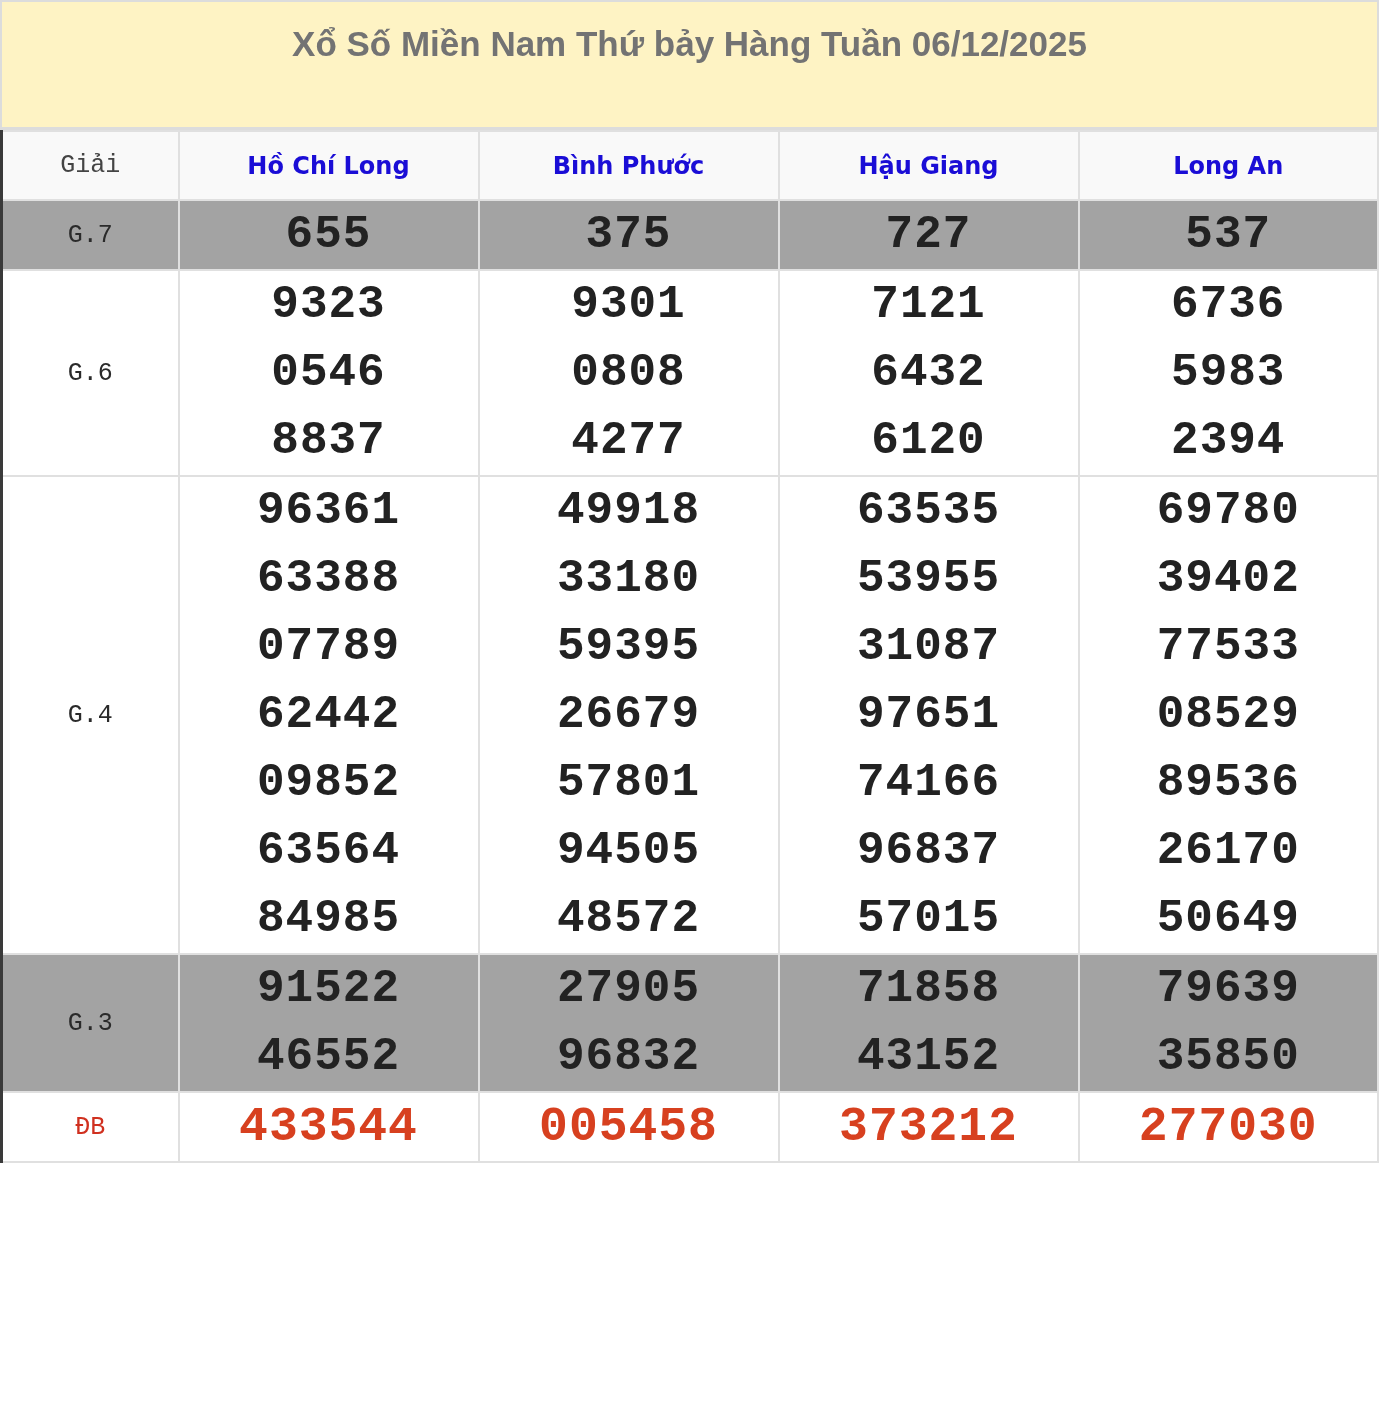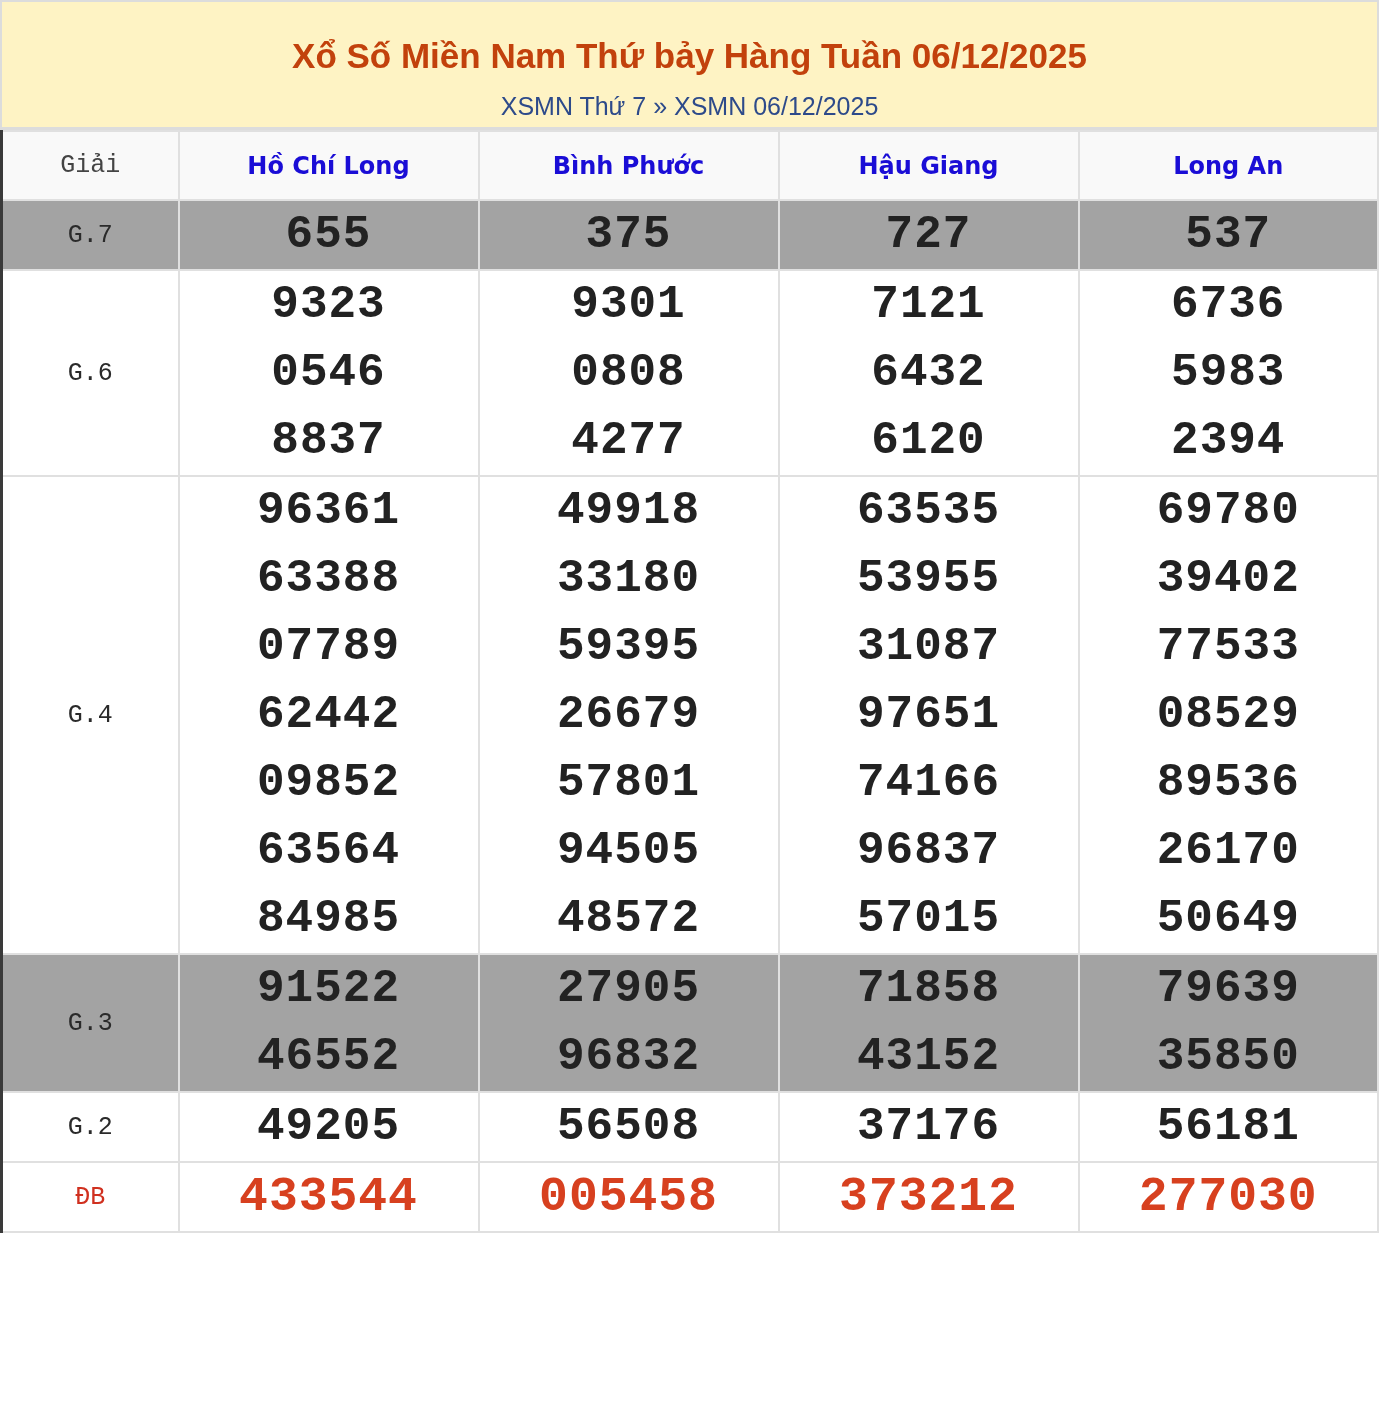--- a/index.html
+++ b/index.html
@@ -20,25 +20,25 @@
   .title-box {
     box-sizing: border-box;
     height: 130px;
     background: #fef3c4;
     border: 2px solid #dcdcdc;
     border-bottom: 3px solid #dcdcdc;
     text-align: center;
     padding-top: 20px;
   }
   .title {
-    color: #c2410c;
+    color: #737373;
     font-weight: bold;
     font-size: 35px;
     line-height: 44px;
-    margin: 12px;
+    margin: 0;
   }
   .breadcrumb {
     margin-top: 8px;
     color: #2d4a8a;
     font-size: 25px;
     line-height: 32px;
   }
   .breadcrumb span { cursor: pointer; }
   table {
     border-collapse: collapse;
@@ -96,25 +96,20 @@
   .num.big { font-size: 50px; }
   .num.special { font-size: 48px; }
   tr.single td { height: 68px; }
 </style>
 </head>
 <body>
 
 <div class="wrap">
   <div class="title-box">
     <h1 class="title">Xổ Số Miền Nam Thứ bảy Hàng Tuần 06/12/2025</h1>
-    <div class="breadcrumb">
-      <span>XSMN Thứ 7</span>
-      <span style="cursor:default">»</span>
-      <span>XSMN 06/12/2025</span>
-    </div>
   </div>
 
   <table>
     <colgroup>
       <col class="c-label">
         <col class="c-prov">
         <col class="c-prov">
         <col class="c-prov">
         <col class="c-prov">
     </colgroup>
@@ -224,35 +219,20 @@
         <td>
           <span class="num">71858</span>
           <span class="num">43152</span>
         </td>
         <td>
           <span class="num">79639</span>
           <span class="num">35850</span>
         </td>
       </tr>
 
-      <tr class="odd single">
-        <td class="label">G.2</td>
-        <td>
-            <span class="num">49205</span>
-          </td>
-        <td>
-            <span class="num">56508</span>
-          </td>
-        <td>
-            <span class="num">37176</span>
-          </td>
-        <td>
-            <span class="num">56181</span>
-          </td>
-      </tr>
 
 
       <tr class="odd single">
         <td class="label red">ĐB</td>
         <td>
             <span class="num red special">433544</span>
           </td>
         <td>
             <span class="num red special">005458</span>
           </td>

